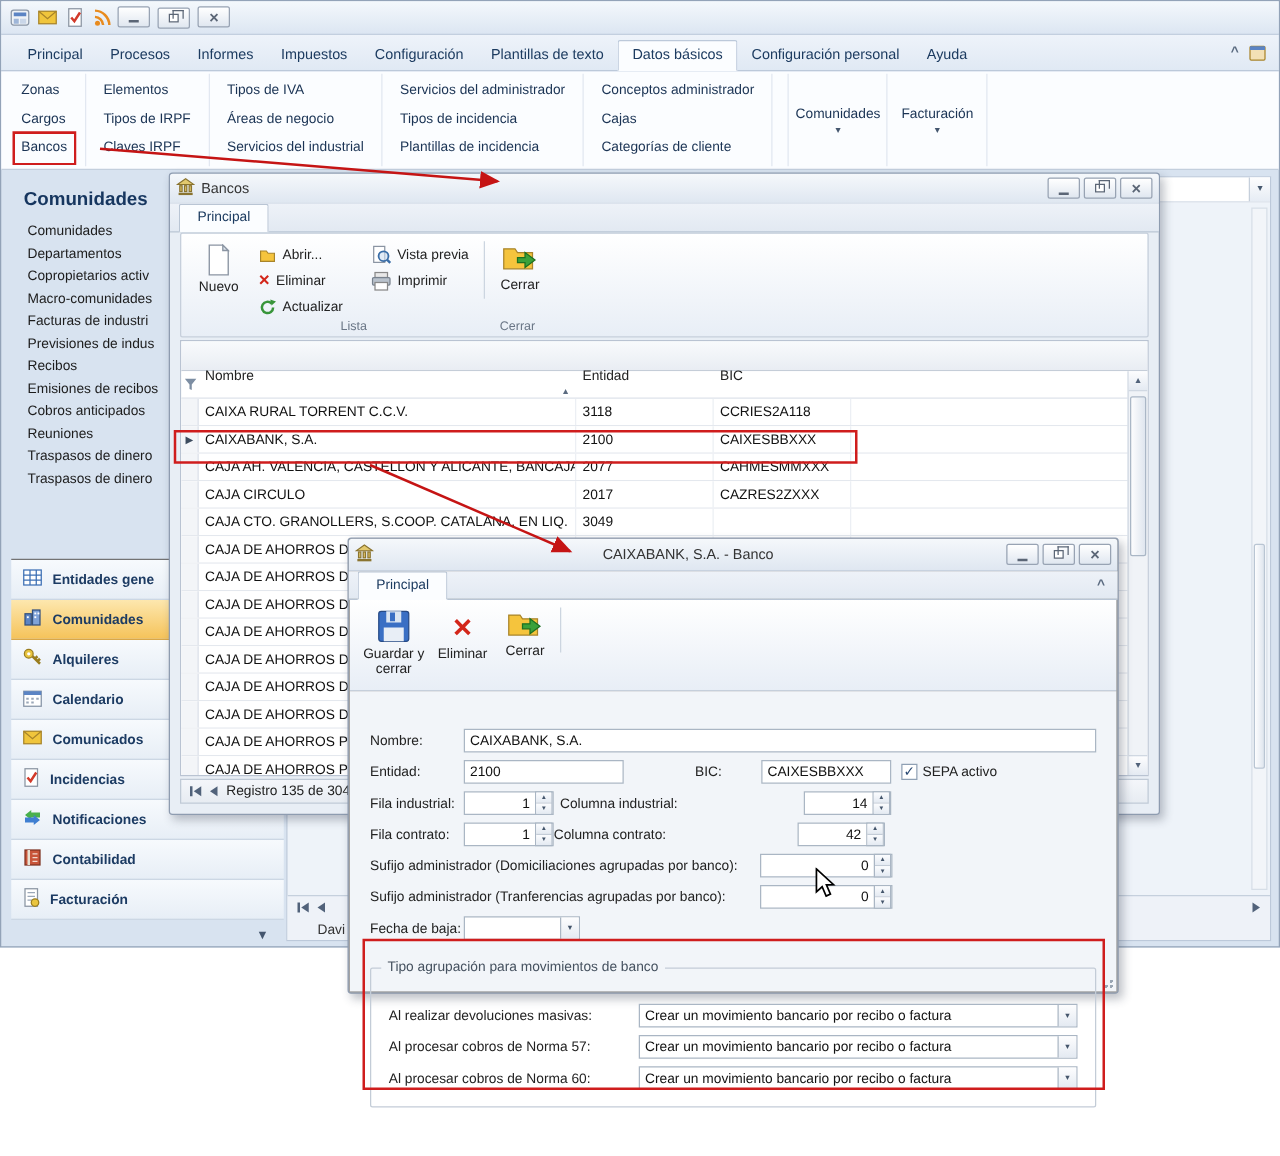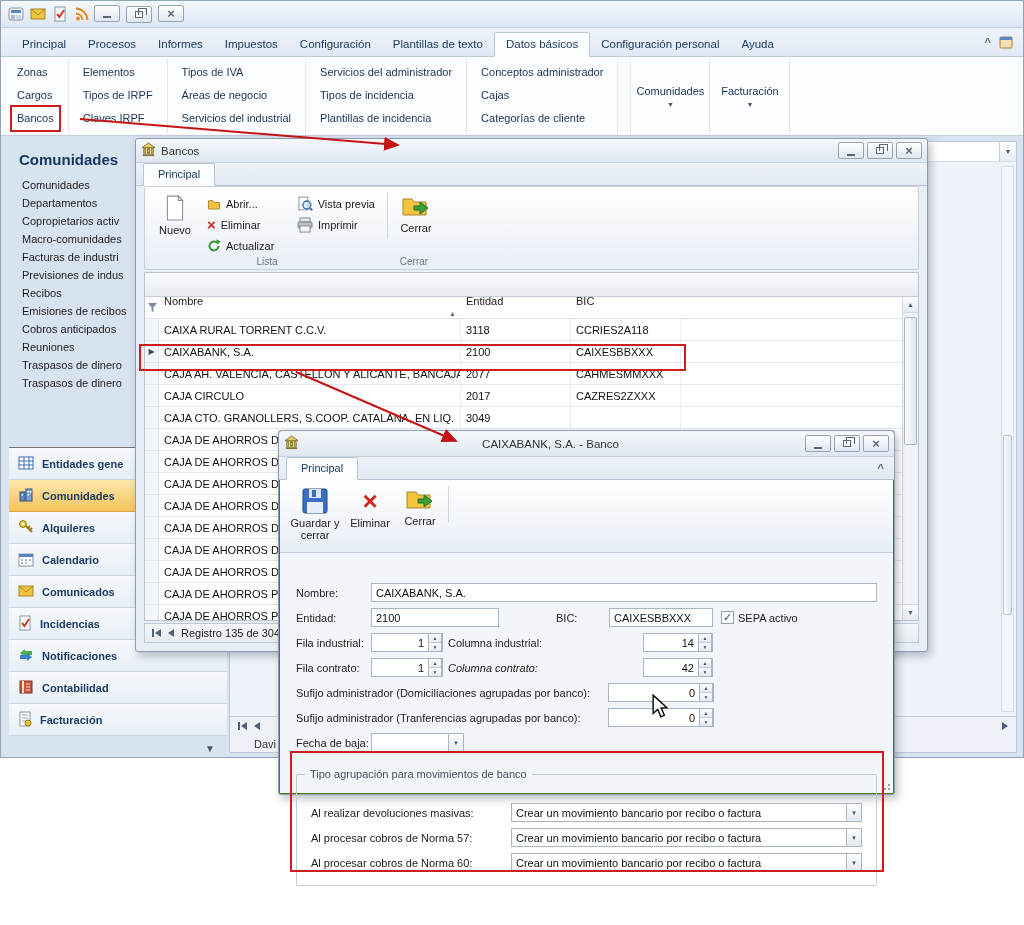--- a/index.html
+++ b/index.html
@@ -75,21 +75,21 @@
   .tb-sm { display:flex; align-items:center; gap:5px; height:21px; padding:0 8px; color:#222; white-space:nowrap; }
   .tb-sep { width:1px; align-self:stretch; background:#ccd5e0; margin:2px 4px 14px; }
   .tb-group-label { position:absolute; bottom:2px; font-size:10px; color:#6a7686; text-align:center; }
   .redx { color:#d3261a; font-weight:bold; font-size:15px; line-height:1; }
   .redx-big { color:#d3261a; font-weight:bold; font-size:26px; line-height:1; }
 
   
   #win-bancos { left:135px; top:138px; width:793px; height:514px; z-index:10; }
   #bn-body { position:absolute; left:8px; right:8px; top:47px; bottom:8px; display:flex; flex-direction:column; }
   #bn-toolbar { height:84px; }
-  #gl-lista { left:0; width:244px; }
+  #gl-lista { left:16px; width:244px; }
   #gl-cerrar { left:244px; width:50px; }
   .gridbox { flex:1; margin-top:2px; border:1px solid #b9c3d2; background:#fff; position:relative; overflow:hidden; display:flex; flex-direction:column; }
   .ghead { height:24px; display:flex; background:linear-gradient(#f8fafc,#e9edf3); border-bottom:1px solid #c5cdd8; flex:none; }
   .gh { border-right:1px solid #c9d1dc; display:flex; align-items:center; padding:0 5px; color:#222; position:relative;margin-top:28px; }
   .c-ind { width:14px; flex:none; }
   .c-nom { width:302px; flex:none; }
   .c-ent { width:110px; flex:none; }
   .c-bic { width:110px; flex:none; }
   .c-rest { flex:1; }
   .sort-asc { position:absolute; right:4px; top:9px; font-size:7px; color:#5b6b80; }
@@ -99,21 +99,21 @@
   .grow { height:22px; display:flex; border-bottom:1px solid #e4e8ee; background:#fff; }
   .grow .cell { display:flex; align-items:center; padding:0 5px; border-right:1px solid #eceff4; white-space:nowrap; overflow:hidden; color:#111; }
   .grow .c-ind { background:#f3f5f8; border-right:1px solid #dde2ea; display:flex; align-items:center; justify-content:center; font-size:8px; color:#3c4b5e; }
   .gscroll { position:absolute; top:24px; right:0; bottom:0; width:16px; background:#f0f3f7; border-left:1px solid #d0d8e2; }
   .gs-btn { height:16px; display:flex; align-items:center; justify-content:center; font-size:7px; color:#51627a; background:linear-gradient(#fdfdfe,#e4eaf2); border-bottom:1px solid #d0d8e2; }
   .gs-btn.bottom { position:absolute; bottom:0; left:0; right:0; border-top:1px solid #d0d8e2; border-bottom:none; }
   .gs-thumb { position:absolute; left:1px; right:1px; top:20px; height:128px; background:linear-gradient(90deg,#fdfdfe,#dfe6ef); border:1px solid #aab7c6; border-radius:2px; }
   .cstatus { height:20px; margin-top:2px; border:1px solid #c0cad6; background:linear-gradient(#f4f6fa,#e7ecf2); display:flex; align-items:center; gap:7px; padding:0 7px; color:#222; flex:none; }
 
   
-  #win-detail { left:278px; top:430px; width:617px; height:365px; z-index:20; background:#4d7c0f; }
+  #win-detail { left:278px; top:430px; width:617px; height:365px; z-index:20; background:#a3a3a3; }
   #dt-title { height:26px; }
   #dt-toolbar { position:absolute; left:1px; right:1px; top:49px; height:73px; border:none; border-bottom:1px solid #c6cfdb; border-radius:0; }
   #dt-body { position:absolute; left:1px; right:1px; top:122px; bottom:1px; background:#f2f5f9; padding:30px 16px 0; display:flex; flex-direction:column; gap:6px; }
   .frow { display:flex; align-items:center; height:19px; flex:none; }
   .flabel { color:#222; white-space:nowrap; }
   .f-input { height:19px; background:#fff; border:1px solid #aab6c4; display:flex; align-items:center; padding:0 4px; color:#111; }
   .w-l75 { width:75px; flex:none; }
   .spin { position:relative; justify-content:flex-end; padding-right:18px; }
   .spin-btns { position:absolute; right:0; top:-1px; bottom:-1px; width:14px; border:1px solid #aab6c4; border-left:1px solid #aab6c4; display:flex; flex-direction:column; }
   .spin-btns .sb { flex:1; font-size:5px; display:flex; align-items:center; justify-content:center; color:#44556b; background:linear-gradient(#fbfcfe,#e4eaf2); }
@@ -657,21 +657,21 @@
     </div>
     <div class="frow">
       <span class="flabel w-l75">Fila contrato:</span>
       <div class="f-input spin" style="width:72px;">
           <span>1</span>
           <span class="spin-btns">
             <span class="sb">▲</span>
             <span class="sb">▼</span>
           </span>
         </div>
-      <span class="flabel" style="margin-left:5px;width:195px;font-style:italic;">Columna contrato:</span>
+      <span class="flabel" style="width:195px;">Columna contrato:</span>
       <div class="f-input spin" style="width:70px;">
           <span>42</span>
           <span class="spin-btns">
             <span class="sb">▲</span>
             <span class="sb">▼</span>
           </span>
         </div>
     </div>
     <div class="frow">
       <span class="flabel" style="width:312px;">Sufijo administrador (Domiciliaciones agrupadas por banco):</span>

